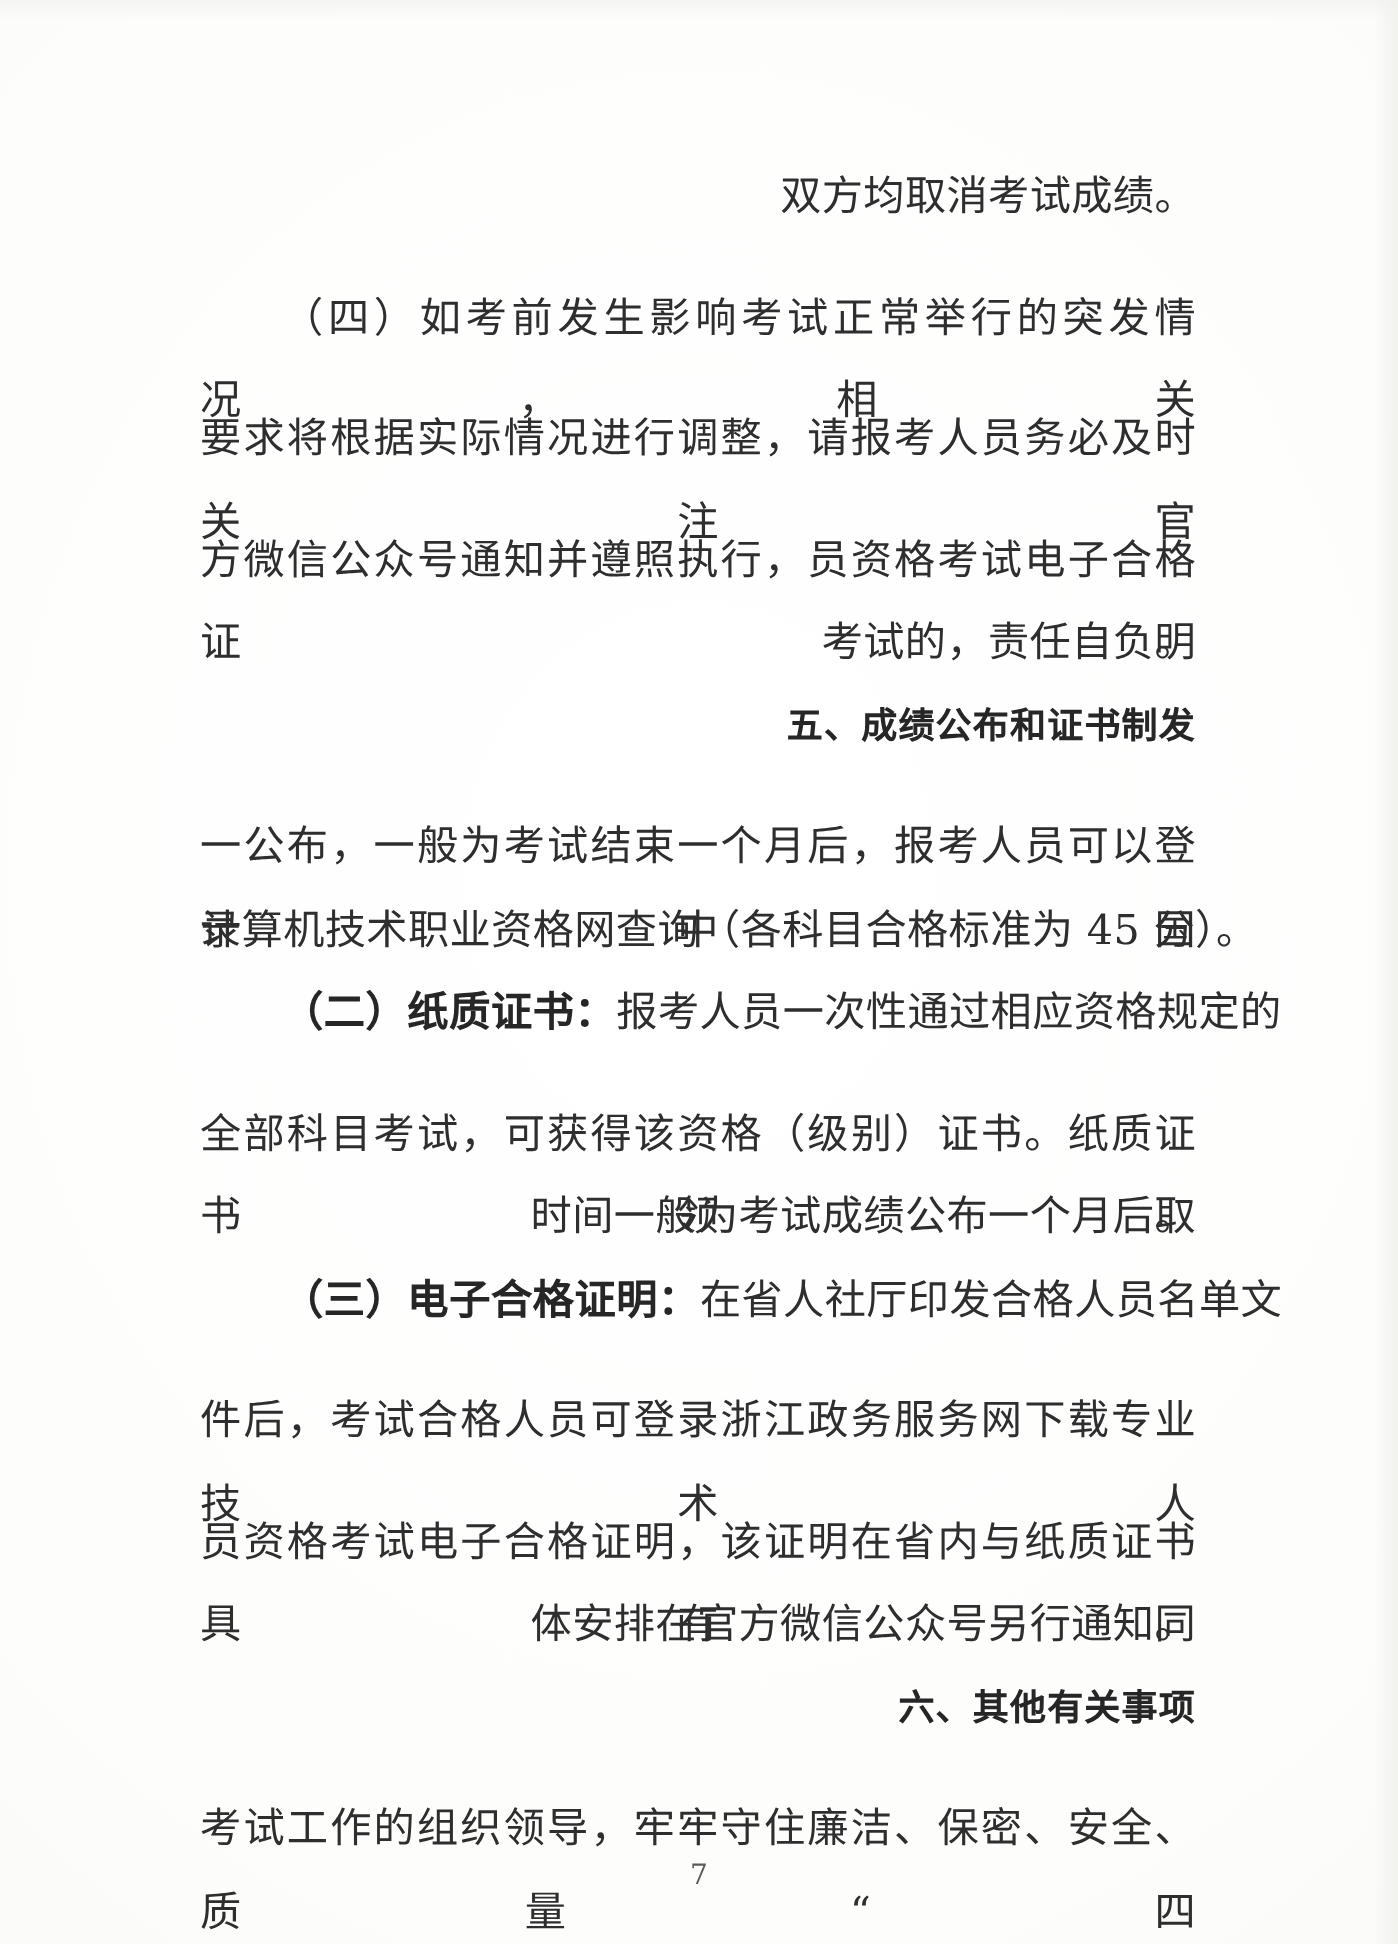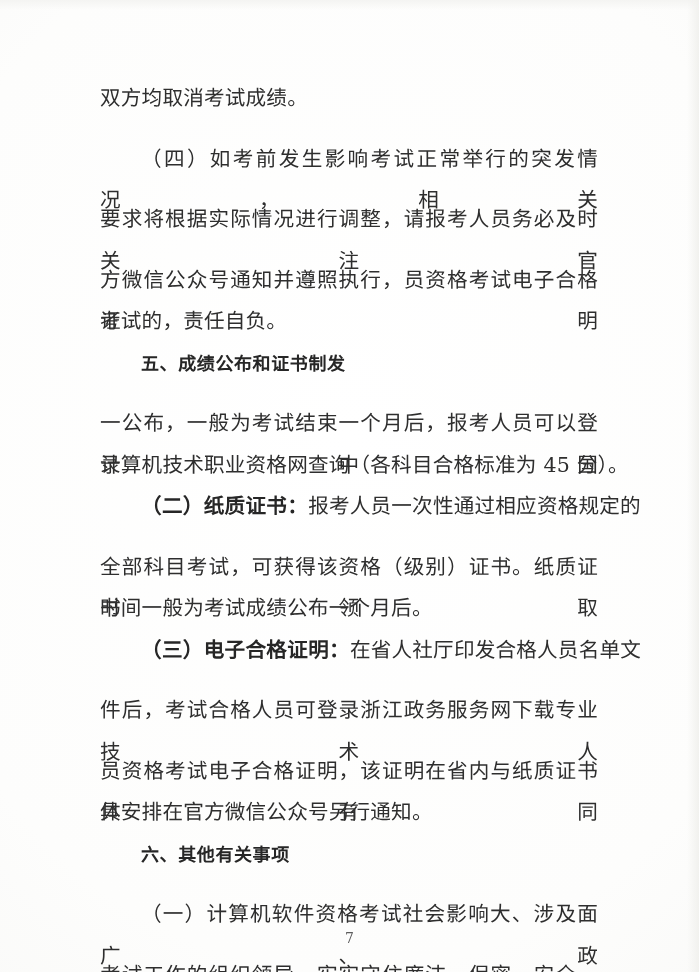--- a/index.html
+++ b/index.html
@@ -46,21 +46,21 @@
 
   
   .line {
     height: 41.5px;
     line-height: 41.5px;
     white-space: pre;
     font-family: "DejaVu Serif", "Liberation Serif", serif;
     font-size: 20.6px;
     letter-spacing: 0.2px;
     color: #2e2e2e;
-    text-align: left;
+    text-align: right;
   }
 
   
   .line.just {
     text-align: justify;
     text-align-last: justify;
     white-space: normal;
     margin-top: 19px;
   }
 
@@ -113,19 +113,18 @@
       <div class="line just">一公布，一般为考试结束一个月后，报考人员可以登录中国</div>
       <div class="line">计算机技术职业资格网查询（各科目合格标准为 45 分）。</div>
       <div class="line indent"><span class="runin">（二）纸质证书：</span>报考人员一次性通过相应资格规定的</div>
       <div class="line just">全部科目考试，可获得该资格（级别）证书。纸质证书领取</div>
       <div class="line">时间一般为考试成绩公布一个月后。</div>
       <div class="line indent"><span class="runin">（三）电子合格证明：</span>在省人社厅印发合格人员名单文</div>
       <div class="line just">件后，考试合格人员可登录浙江政务服务网下载专业技术人</div>
       <div class="line just">员资格考试电子合格证明，该证明在省内与纸质证书具有同</div>
       <div class="line">体安排在官方微信公众号另行通知。</div>
       <div class="line heading indent">六、其他有关事项</div>
-      <div class="line just indent">（一）计算机软件资格考试社会影响大、涉及面广、政</div>
       <div class="line just">考试工作的组织领导，牢牢守住廉洁、保密、安全、质量“四</div>
     </div>
 
   <div class="pagenum">7</div>
 
 </div>
 
 </body></html>

